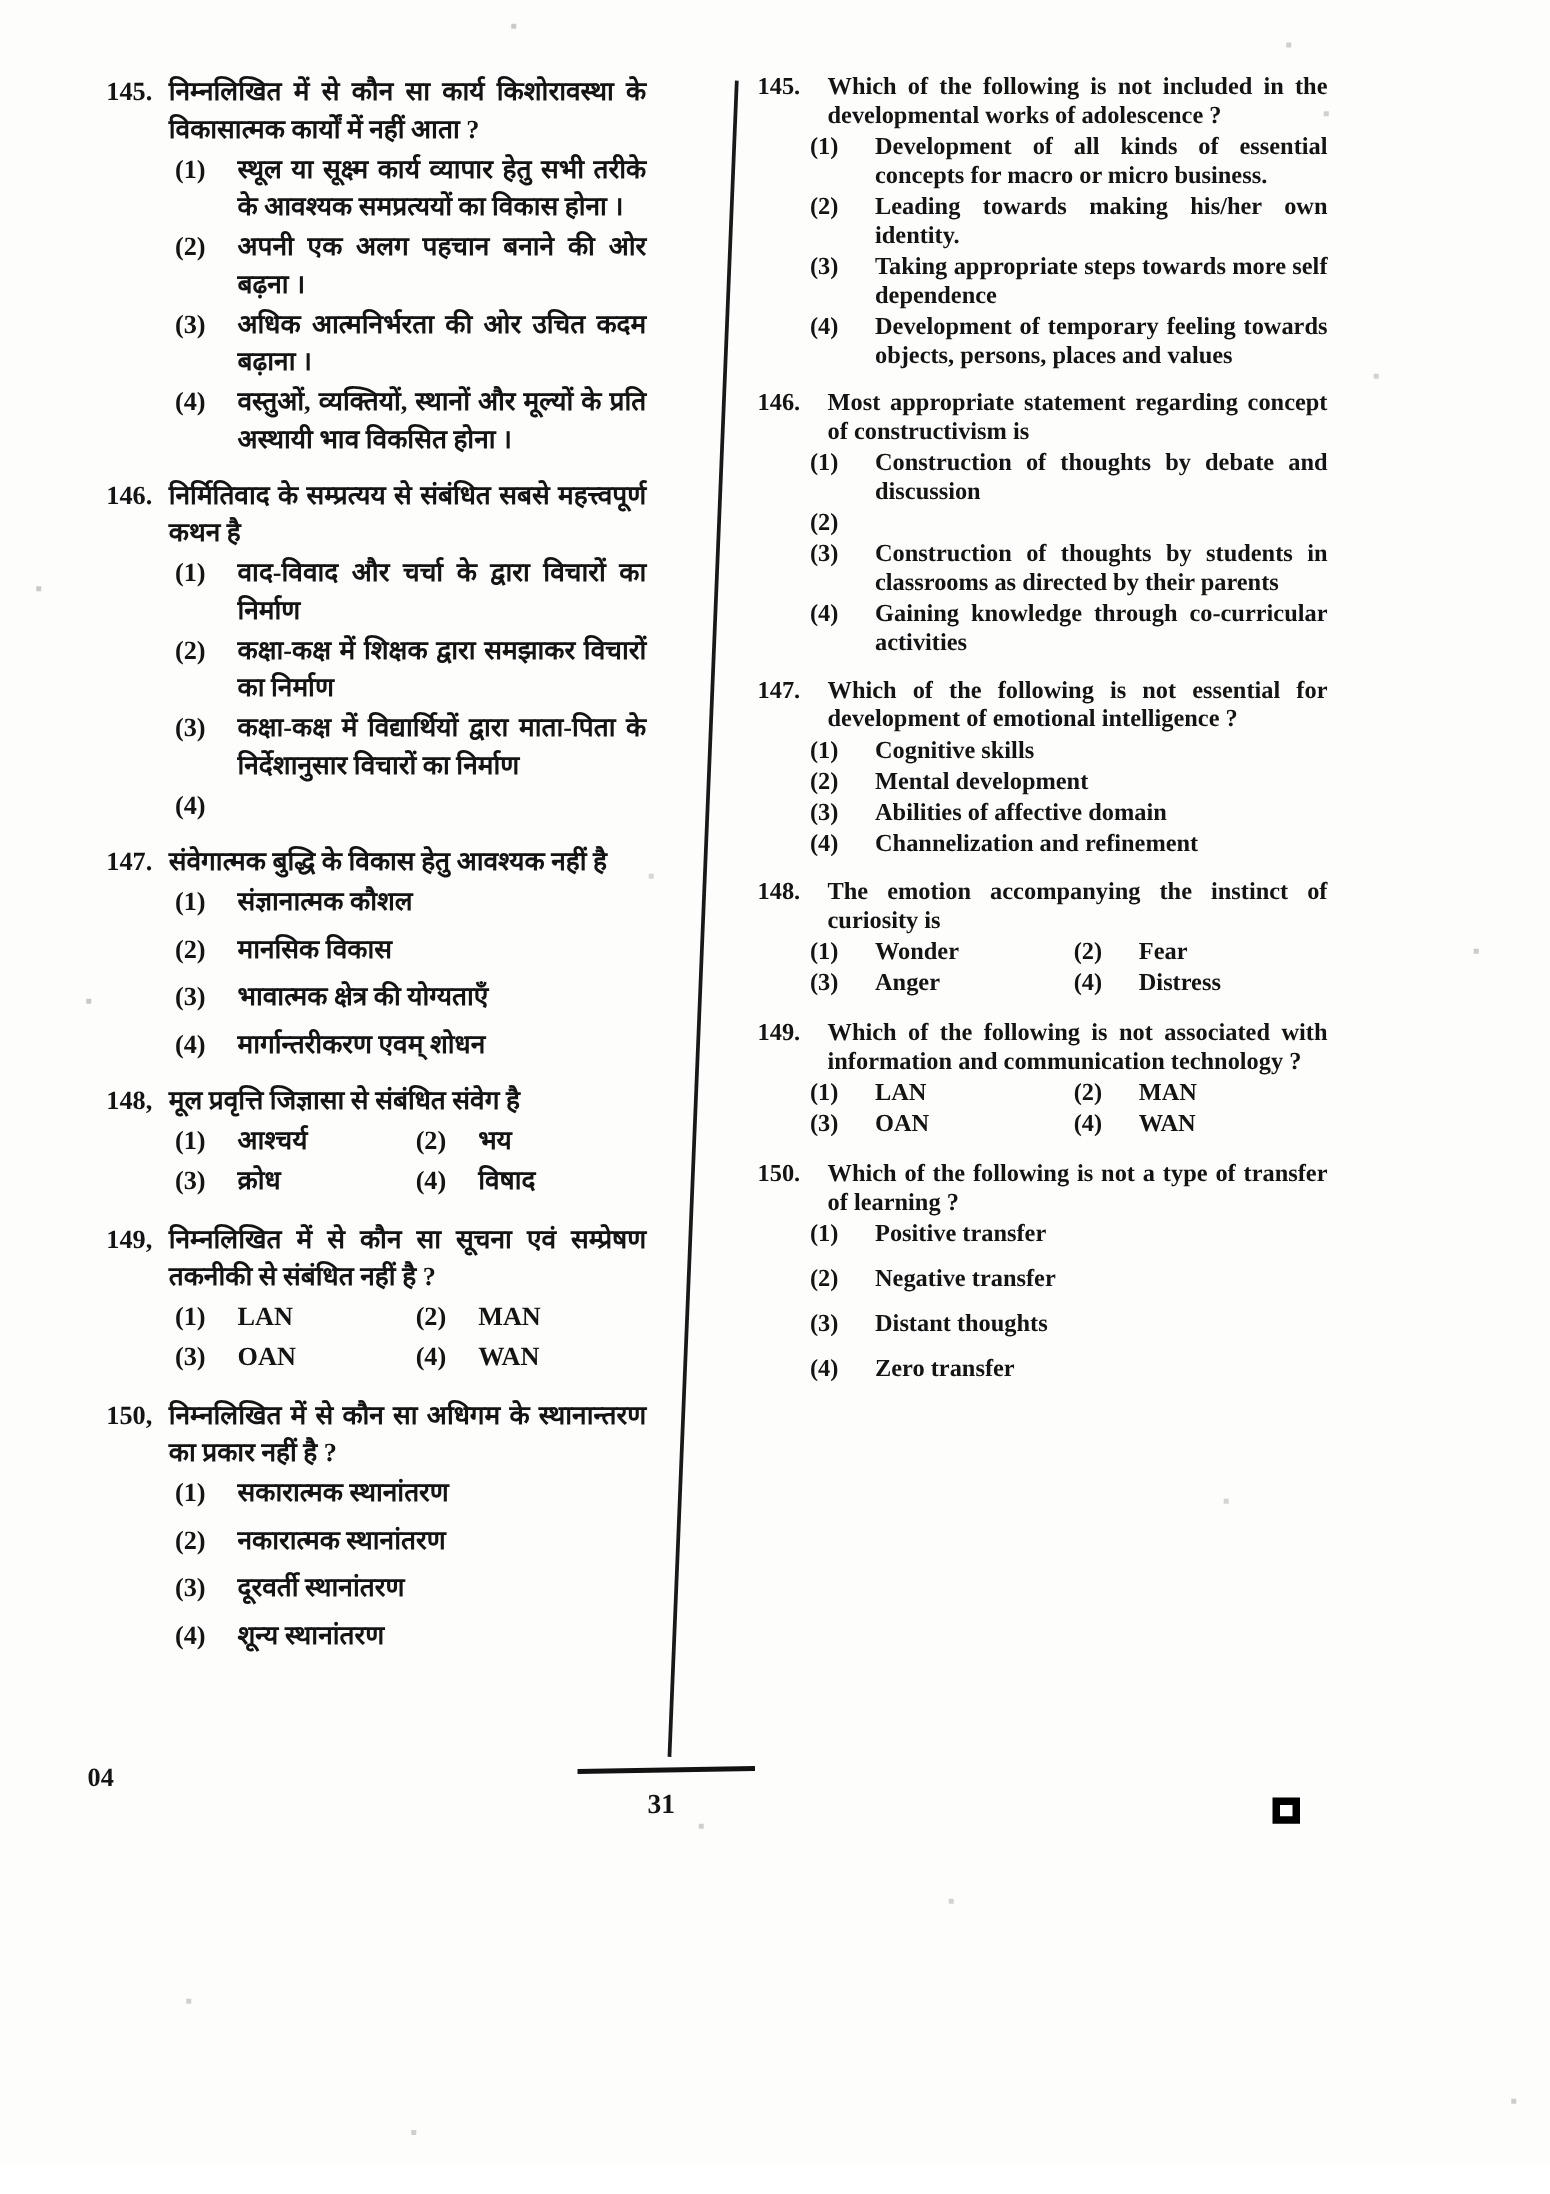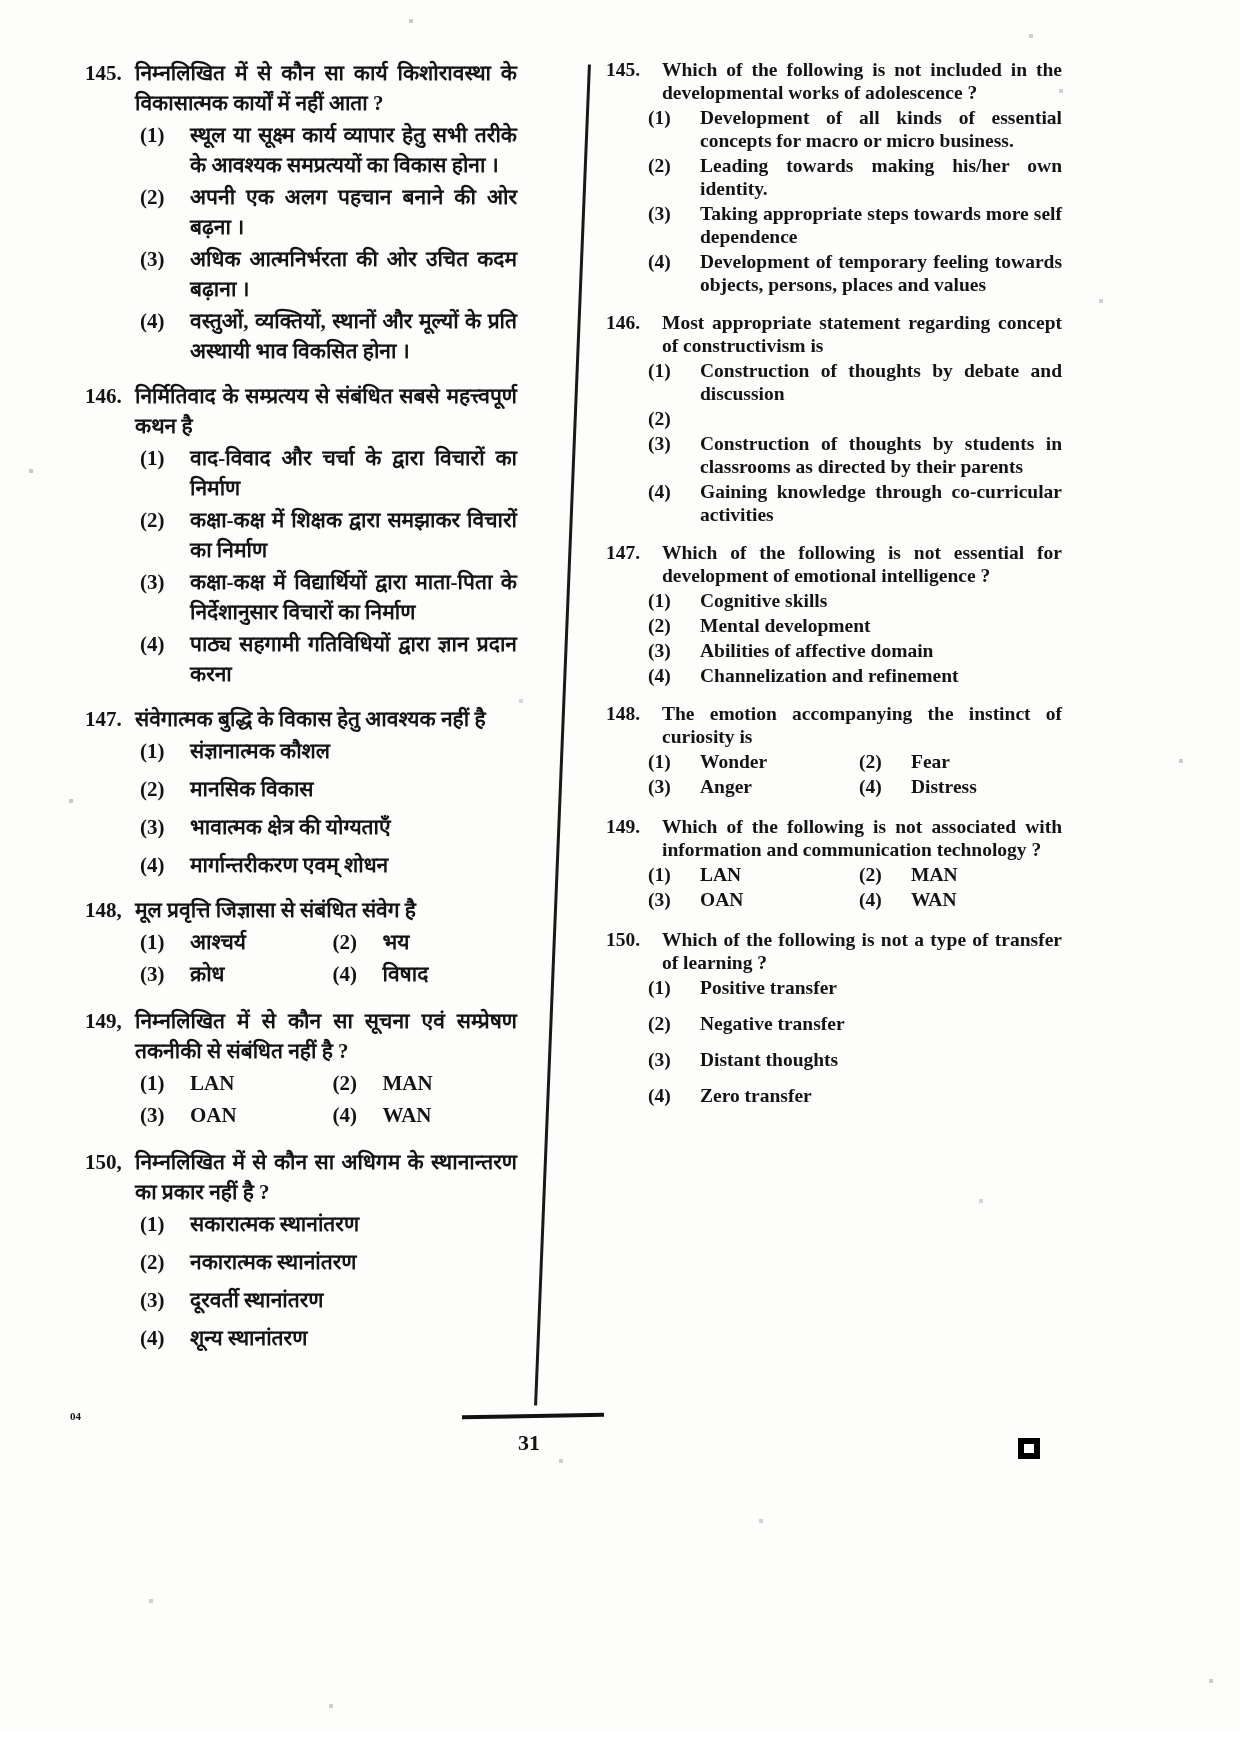--- a/index.html
+++ b/index.html
@@ -33,21 +33,21 @@
   .col-right .options.spread .option { margin-bottom:13px; }
 
   .divider {
     position:absolute; left:561px; top:64px; width:3px; height:1342px;
     background:#191919; transform:rotate(2.3deg);
   }
   .footer-rule {
     position:absolute; left:462px; top:1414px; width:142px; height:4px;
     background:#121212; transform:rotate(-1deg);
   }
-  .footer-code { position:absolute; left:70px;  top:1410px; font-size:11px; }
+  .footer-code { position:absolute; left:70px;  top:1410px; font-size:21px; }
   .footer-page { position:absolute; left:518px; top:1430px; font-size:22px; }
   .corner-mark {
     position:absolute; left:1018px; top:1438px;
     width:10px; height:9px; background:#ffffff; border:6px solid #000000;
   }
   .speckles {
     position:absolute; left:0; top:0; width:2px; height:2px; background:transparent;
     box-shadow: 410px 20px 0 1px #c9c9c9, 1030px 35px 0 1px #cfcfcf,
       30px 470px 0 1px #c9c9c9, 1100px 300px 0 1px #d2d2d2, 1180px 760px 0 1px #cccccc,
       70px 800px 0 1px #c9c9c9, 560px 1460px 0 1px #cfcfcf, 150px 1600px 0 1px #d0d0d0,
@@ -99,21 +99,20 @@
           <div class="option">
     <span class="opt-label">(2)</span>
     <span class="opt-text">कक्षा-कक्ष में शिक्षक द्वारा समझाकर विचारों का निर्माण</span>
   </div>
           <div class="option">
     <span class="opt-label">(3)</span>
     <span class="opt-text">कक्षा-कक्ष में विद्यार्थियों द्वारा माता-पिता के निर्देशानुसार विचारों का निर्माण</span>
   </div>
           <div class="option">
     <span class="opt-label">(4)</span>
-    <span class="opt-text">पाठ्य सहगामी गतिविधियों द्वारा ज्ञान प्रदान करना</span>
   </div>
         </div>
   </div>
       <div class="question">
     <div class="q-head">
       <span class="q-num">147.</span>
       <span class="q-text">संवेगात्मक बुद्धि के विकास हेतु आवश्यक नहीं है</span>
     </div>
     <div class="options spread">
           <div class="option">

